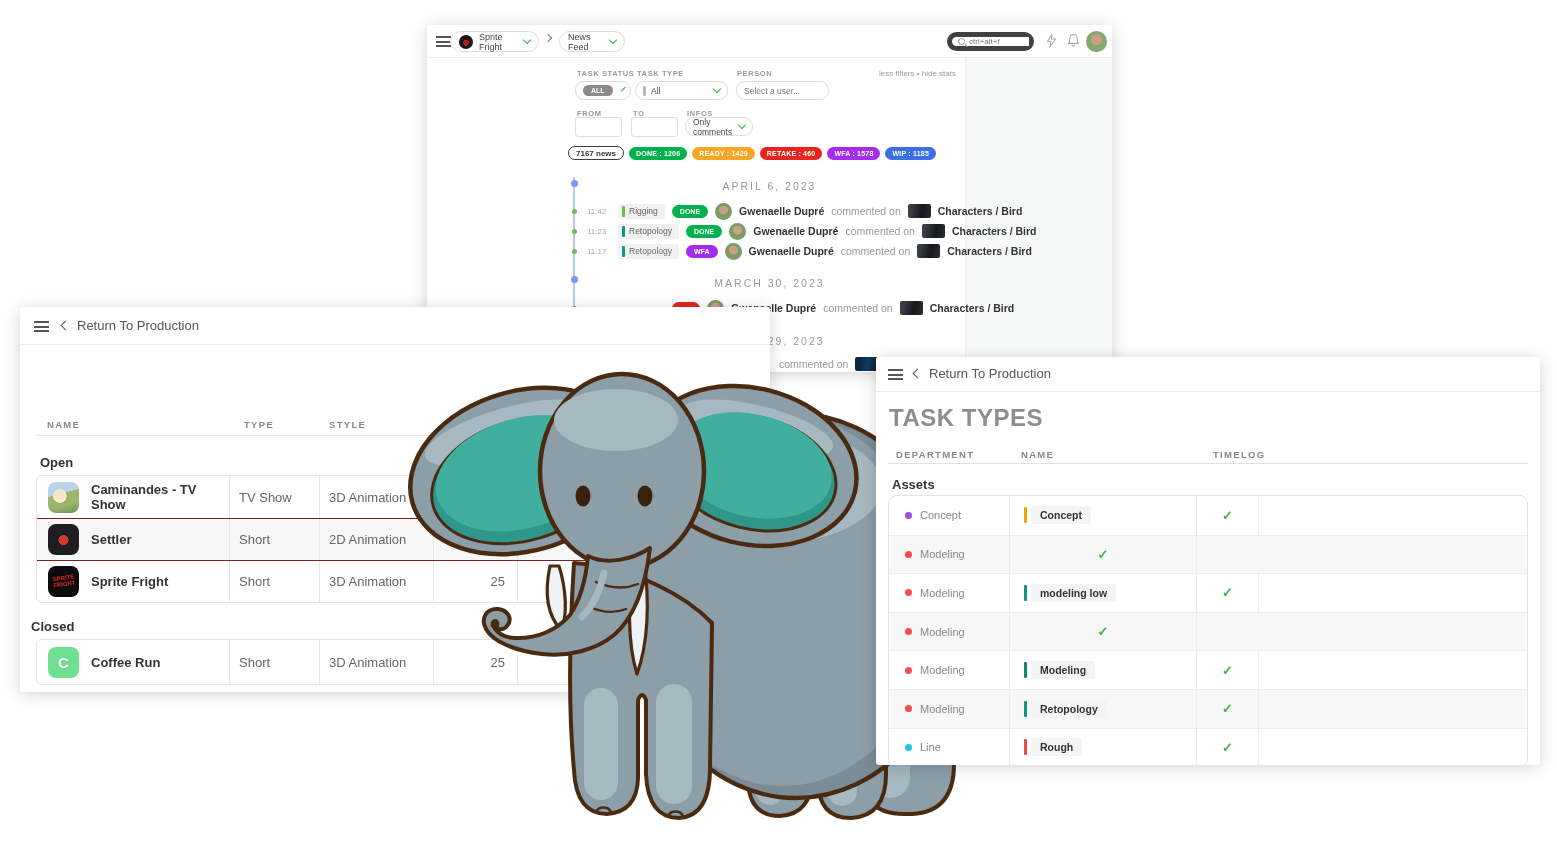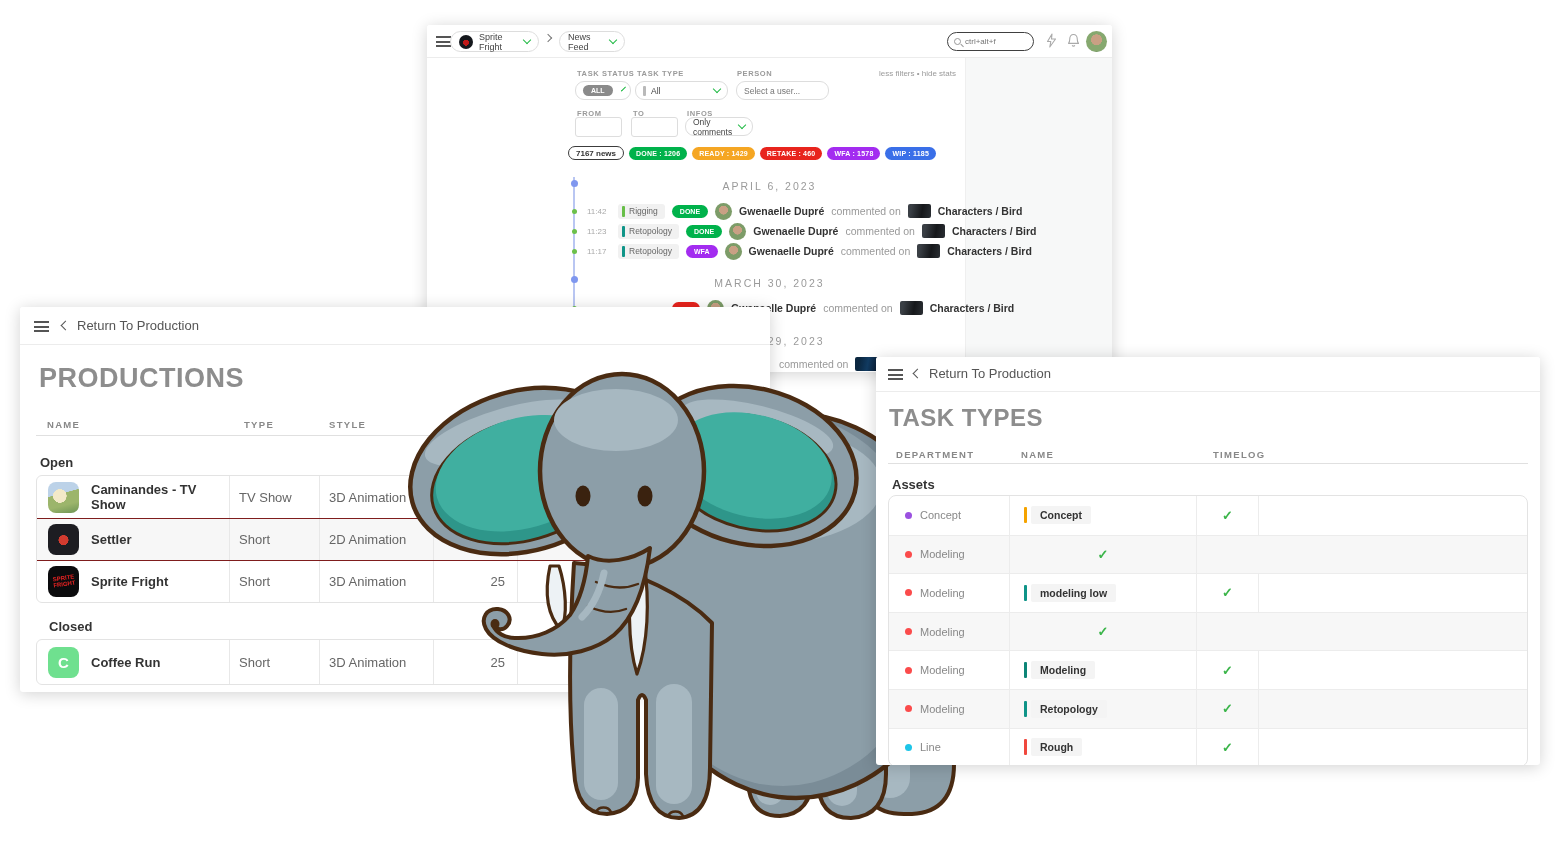--- a/index.html
+++ b/index.html
@@ -16,21 +16,21 @@
 
   
   #newsfeed { left:427px; top:25px; width:685px; height:347px; z-index:1; overflow:hidden; }
   #nf-topbar { position:absolute; left:0; top:0; right:0; height:33px; border-bottom:1px solid #ececec; background:#fff; display:flex; align-items:center; }
   #nf-ham { position:absolute; left:9px; top:11px; }
   #nf-prod { position:absolute; left:23px; top:6px; width:89px; height:21px; font-size:9px; color:#444; }
   .mini-avatar { width:14px; height:14px; border-radius:50%; background:radial-gradient(circle at 50% 55%, #c01818 0 28%, #15181d 30%); flex:none; }
   #nf-sep { position:absolute; left:118px; top:13px; }
   #nf-page { position:absolute; left:132px; top:6px; width:66px; height:21px; font-size:9px; color:#444; }
   .grow { flex:1; }
-  #nf-search { position:absolute; left:520px; top:7px; width:87px; height:19px; border:1px solid #404040; border-radius:10px; display:flex; align-items:center; padding:0 6px; gap:4px; }
+  #nf-search { position:absolute; left:520px; top:7px; width:87px; height:19px; border:5px solid #404040; border-radius:10px; display:flex; align-items:center; padding:0 6px; gap:4px; }
   #nf-search input { border:0; outline:0; width:60px; font-size:8px; color:#888; font-family:"Liberation Sans",sans-serif; }
   .mag { width:7px; height:7px; border:1.4px solid #999; border-radius:50%; position:relative; flex:none; }
   .mag::after { content:""; position:absolute; width:4px; height:1.4px; background:#999; transform:rotate(45deg); left:5px; top:6px; }
   #nf-bolt { position:absolute; left:618px; top:8px; }
   #nf-bell { position:absolute; left:640px; top:8px; }
   #nf-user { position:absolute; left:659px; top:6px; width:21px; height:21px; border-radius:50%; background:radial-gradient(circle at 50% 42%, #c9a084 0 33%, #86a86f 35% 72%, #6b9156 73%); }
   #nf-sidepanel { position:absolute; left:538px; top:33px; right:0; bottom:0; background:#f7f8f8; border-left:1px solid #efefef; }
 
   .flabel { position:absolute; font-size:7.5px; font-weight:bold; color:#9a9a9a; letter-spacing:.6px; }
   .fbox { position:absolute; height:19px; border:1px solid #ddd; border-radius:9px; background:#fff; display:flex; align-items:center; padding:0 7px; gap:5px; font-size:8.5px; color:#444; }
@@ -240,21 +240,20 @@
   </div>
 </div>
 
 <div class="window" id="productions">
   <div class="win-topbar" style="height:38px;"></div>
   <div class="hamburger" style="position:absolute;left:14px;top:14px;"></div>
   <div class="back-link" style="left:42px;top:11px;">
     <span class="chev back"></span>
     <span>Return To Production</span>
   </div>
-  <div class="big-title" style="left:19px;top:56px;font-size:27px;">PRODUCTIONS</div>
 
   <span class="colhead" style="left:27px;top:112px;">NAME</span>
   <span class="colhead" style="left:224px;top:112px;">TYPE</span>
   <span class="colhead" style="left:309px;top:112px;">STYLE</span>
   <div style="position:absolute;left:16px;right:16px;top:128px;border-top:1px solid #e0e0e0;"></div>
 
   <div class="sect-label" style="left:20px;top:148px;">Open</div>
   <div class="rows-group" style="left:16px;top:168px;width:718px;">
     <div class="p-row">
       <div class="p-cell p-name">
@@ -283,21 +282,21 @@
           </span>
           <span>Sprite Fright</span>
         </div>
       <div class="p-cell bordered">Short</div>
       <div class="p-cell bordered">3D Animation</div>
       <div class="p-cell bordered fps">25</div>
       <div class="p-cell bordered"></div>
     </div>
   </div>
 
-  <div class="sect-label" style="left:29px;top:312px;">Closed</div>
+  <div class="sect-label" style="left:11px;top:312px;">Closed</div>
   <div class="rows-group" style="left:16px;top:332px;width:718px;">
     <div class="p-row" style="height:44px;">
       <div class="p-cell p-name">
           <span class="p-thumb th-coffee">C</span>
           <span>Coffee Run</span>
         </div>
       <div class="p-cell bordered">Short</div>
       <div class="p-cell bordered">3D Animation</div>
       <div class="p-cell bordered fps">25</div>
       <div class="p-cell bordered"></div>

